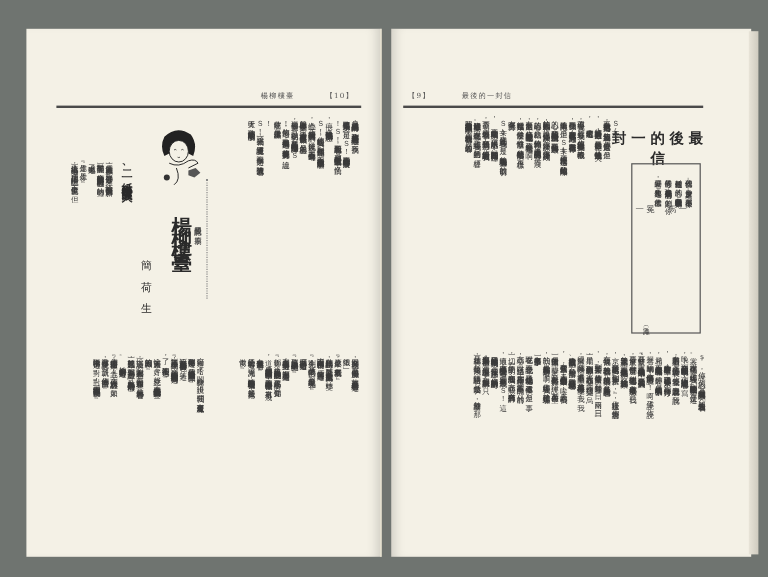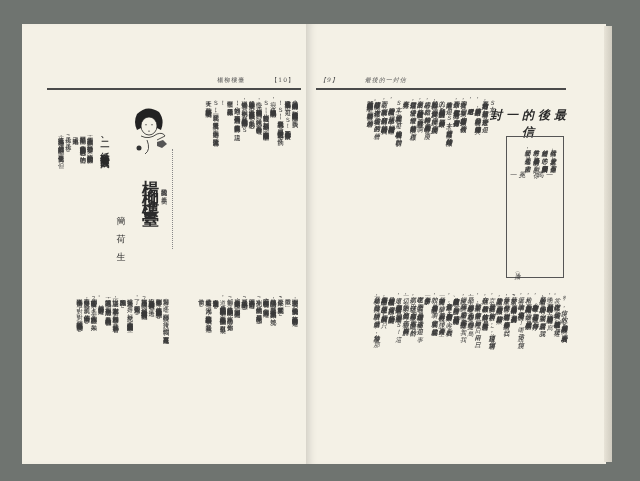--- a/index.html
+++ b/index.html
@@ -28,24 +28,23 @@
       background: #f4f1e6;
       box-sizing: border-box;
     }
     .page-left {
       left: 0;
       width: 296px;
       border-right: 1px solid #d9d4c2;
       box-shadow: inset -8px 0 10px -6px rgba(0,0,0,0.18);
     }
     .page-right {
-      left: 284px;
+      left: 304px;
       width: 300px;
       box-shadow: inset 8px 0 10px -6px rgba(0,0,0,0.18);
-      font-style: italic;
     }
     .page-edge {
       position: absolute;
       right: -6px;
       top: 2px;
       width: 8px;
       height: 436px;
       background: linear-gradient(to right, #e8e4d8, #cfcbbf);
     }
     .running-head {

